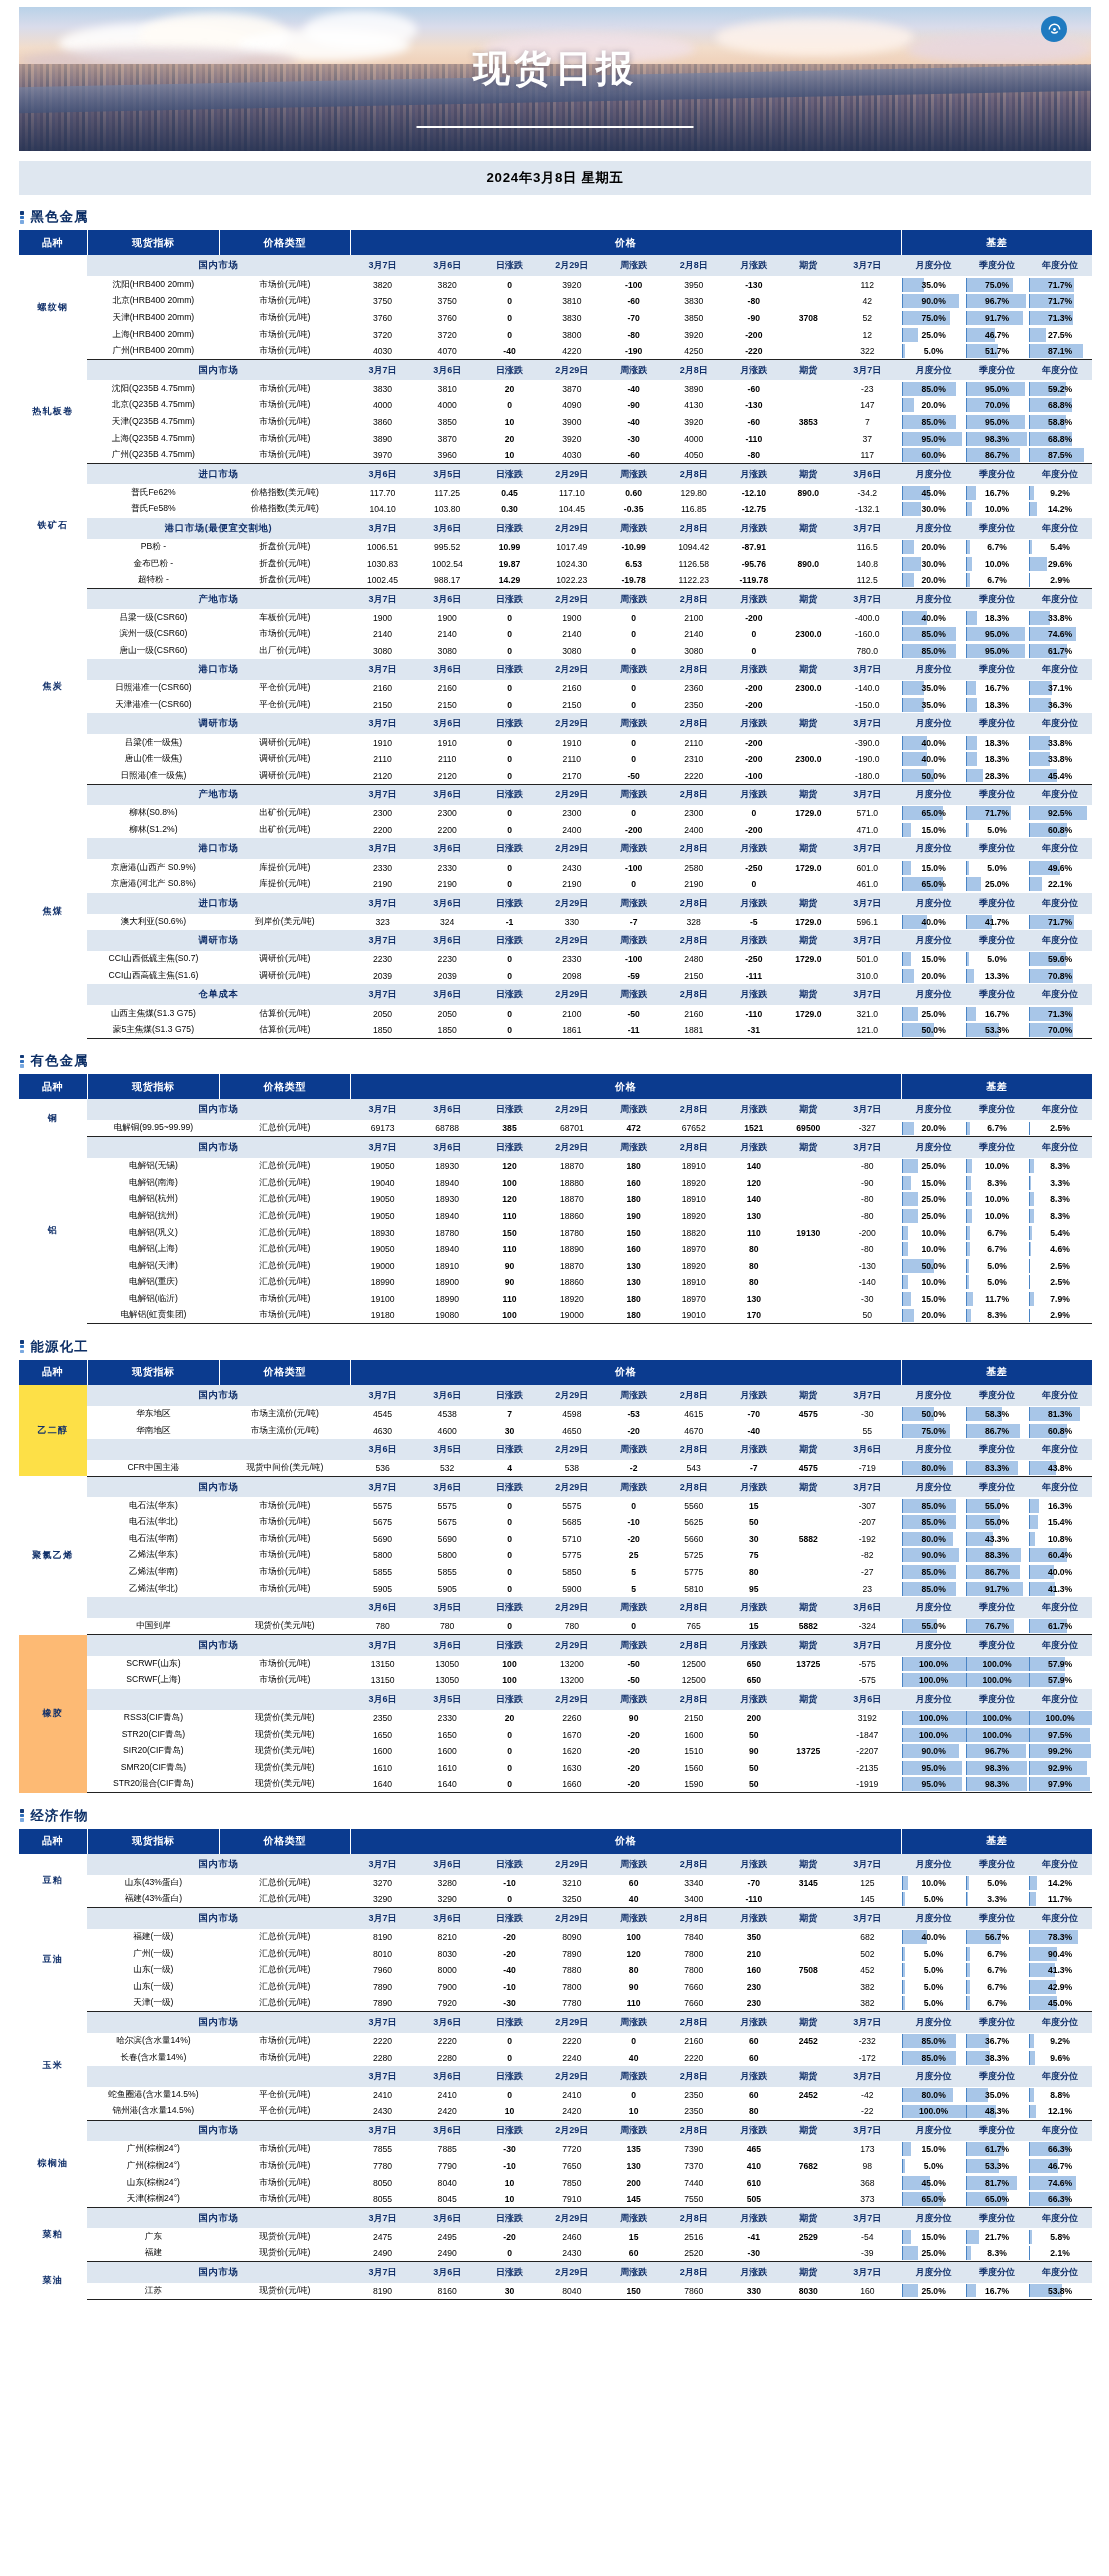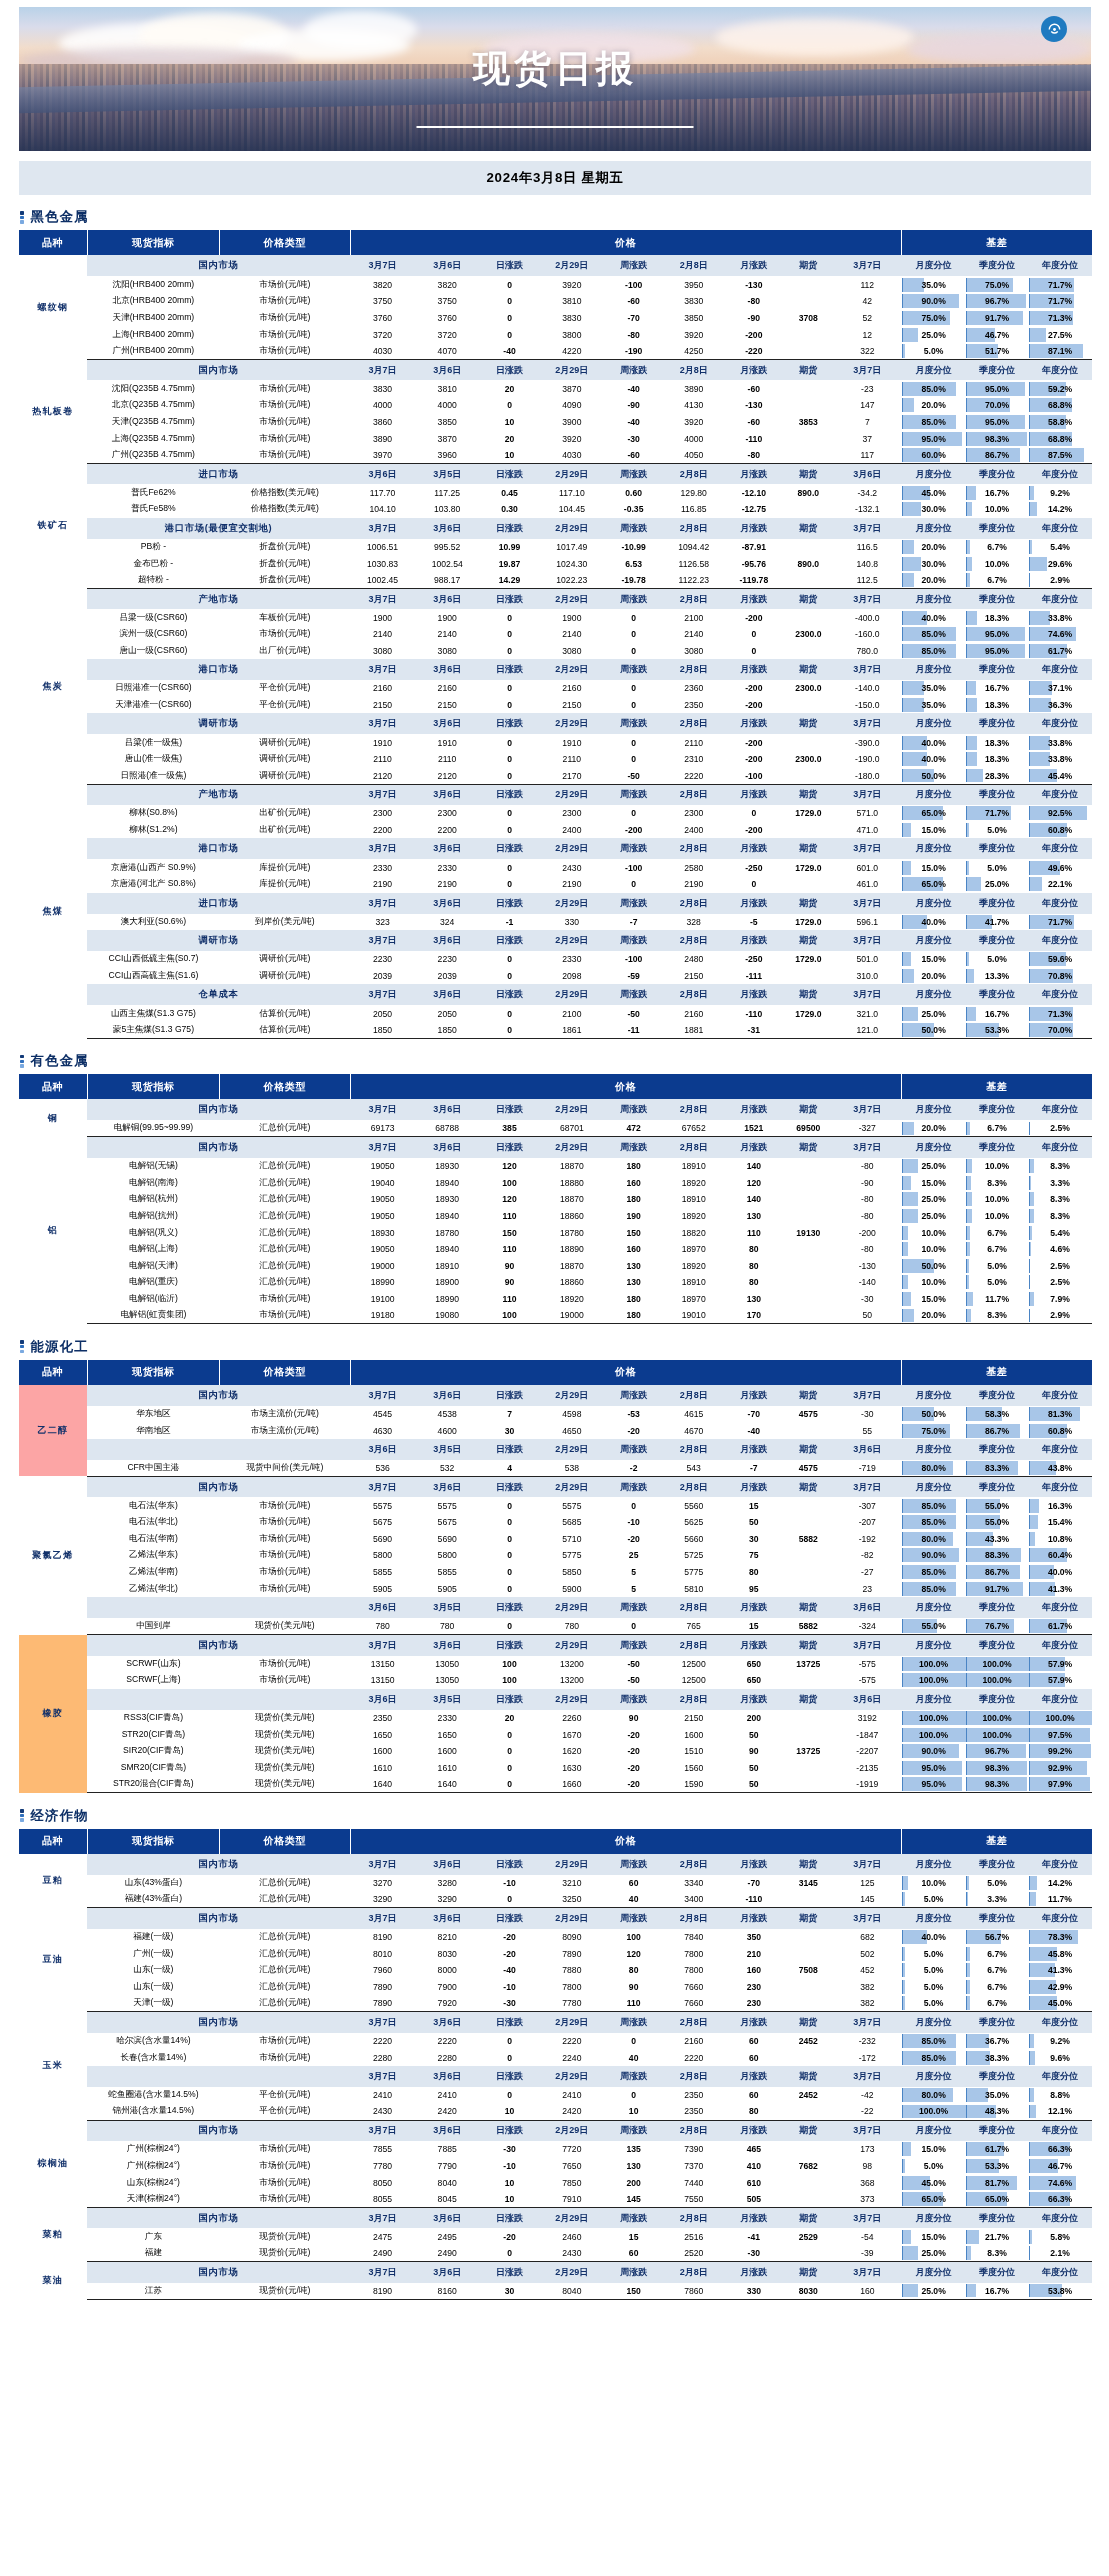--- a/index.html
+++ b/index.html
@@ -1218,21 +1218,21 @@
             <tr class="hdr-main">
               <th colspan="1">品种</th>
               <th colspan="1">现货指标</th>
               <th colspan="1">价格类型</th>
               <th colspan="9">价格</th>
               <th colspan="3">基差</th>
             </tr>
           </thead>
           <tbody>
             <tr class="subhdr">
-              <td class="variety" rowspan="5" style="background: #fca5a5; font-family: Liberation Serif, serif;">乙二醇</td>
+              <td class="variety" rowspan="5" style="background: #fde047; font-family: Liberation Serif, serif;">乙二醇</td>
               <td class="mkt" colspan="2">国内市场</td>
               <td>3月7日</td>
               <td>3月6日</td>
               <td>日涨跌</td>
               <td>2月29日</td>
               <td>周涨跌</td>
               <td>2月8日</td>
               <td>月涨跌</td>
               <td>期货</td>
               <td>3月7日</td>
@@ -1716,21 +1716,21 @@
               <td>8030</td>
               <td class="down">-20</td>
               <td>7890</td>
               <td class="up">120</td>
               <td>7800</td>
               <td class="up">210</td>
               <td class="fut"></td>
               <td class="basis">502</td>
               <td class="pct"><i class="fill" style="width:5%"></i><i class="edge"></i><span class="v">5.0%</span></td>
               <td class="pct"><i class="fill" style="width:6.7%"></i><i class="edge"></i><span class="v">6.7%</span></td>
-              <td class="pct"><i class="fill" style="width:45.8%"></i><i class="edge"></i><span class="v">45.8%</span></td>
+              <td class="pct"><i class="fill" style="width:45.8%"></i><i class="edge"></i><span class="v">90.4%</span></td>
             </tr>
             <tr class="drow">
               <td class="idx">山东(一级)</td>
               <td class="ptype">汇总价(元/吨)</td>
               <td>7960</td>
               <td>8000</td>
               <td class="down">-40</td>
               <td>7880</td>
               <td class="up">80</td>
               <td>7800</td>

